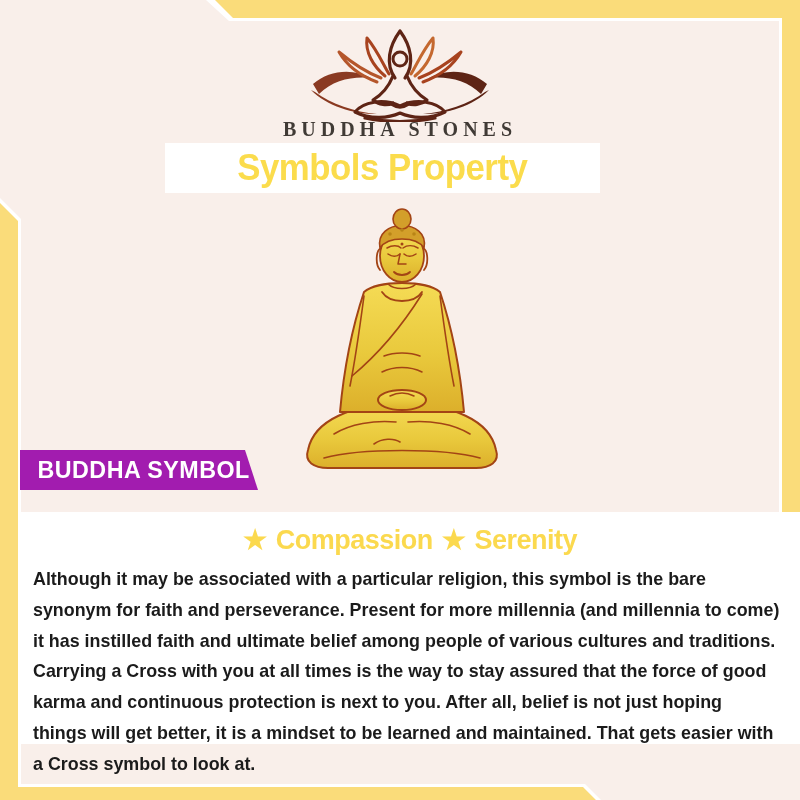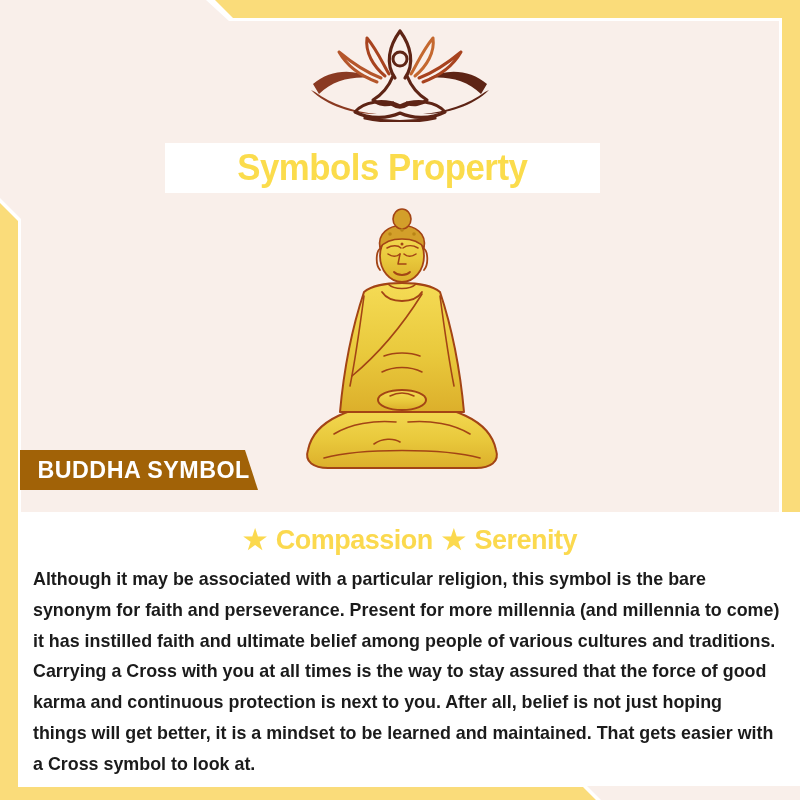--- a/index.html
+++ b/index.html
@@ -25,31 +25,31 @@
   }
   .title-banner h1{
     margin:0;font-size:37px;font-weight:bold;letter-spacing:-0.5px;
     color:#FBDC4C;transform:scaleX(0.94);
   }
   
   .buddha-wrap{position:absolute;left:290px;top:206px;width:224px;height:266px;z-index:2;}
   
   .section-ribbon{
     position:absolute;left:20px;top:450px;width:238px;height:40px;z-index:4;
-    background:#a16207;
+    background:#a21caf;
     clip-path:polygon(0 0, calc(100% - 13px) 0, 100% 100%, 0 100%);
     display:flex;align-items:center;
   }
   .section-ribbon span{
     color:#FFFFFF;font-size:24px;font-weight:600;letter-spacing:0.5px;
     padding-left:18px;transform:scaleX(0.97);transform-origin:0 50%;
   }
   
   .content-panel{
-    position:absolute;left:20px;top:512px;width:780px;height:274px;
+    position:absolute;left:20px;top:512px;width:780px;height:232px;
     background:#FFFFFF;z-index:2;
   }
   .traits-line{
     margin-top:12px;text-align:center;
     font-size:27px;font-weight:bold;color:#FBD94E;letter-spacing:-0.5px;
   }
   .trait{white-space:nowrap;}
   .trait .star{margin-right:9px;}
   .trait + .trait{margin-left:2px;}
   .paragraph{
@@ -91,20 +91,21 @@
     <g stroke="#5E2415" stroke-width="3.2">
       <path d="M95,5 C84,20 80,38 90,52 M95,5 C106,20 110,38 100,52"></path>
       <circle cx="95" cy="33" r="7" stroke-width="3"></circle>
       <path d="M88,50 C84,60 78,68 68,74 C74,79 82,80 88,77"></path>
       <path d="M102,50 C106,60 112,68 122,74 C116,79 108,80 102,77"></path>
       <path d="M86,78 Q95,84 104,78"></path>
       <path d="M95,80 C78,72 58,76 50,86 C66,94 84,92 95,87 C106,92 124,94 140,86 C132,76 112,72 95,80"></path>
       <path d="M60,92 Q95,99 130,92"></path>
     </g>
   </svg>
+  <span class="brand-name">BUDDHA STONES</span>
 </div>
 
 <div class="title-banner">
   <h1>Symbols Property</h1>
 </div>
 
 <div class="buddha-wrap">
   <svg width="224" height="266" viewBox="0 0 224 266" fill="none" stroke-linecap="round" stroke-linejoin="round">
     <defs>
       <linearGradient id="goldGrad" x1="0" y1="0" x2="0" y2="1">

